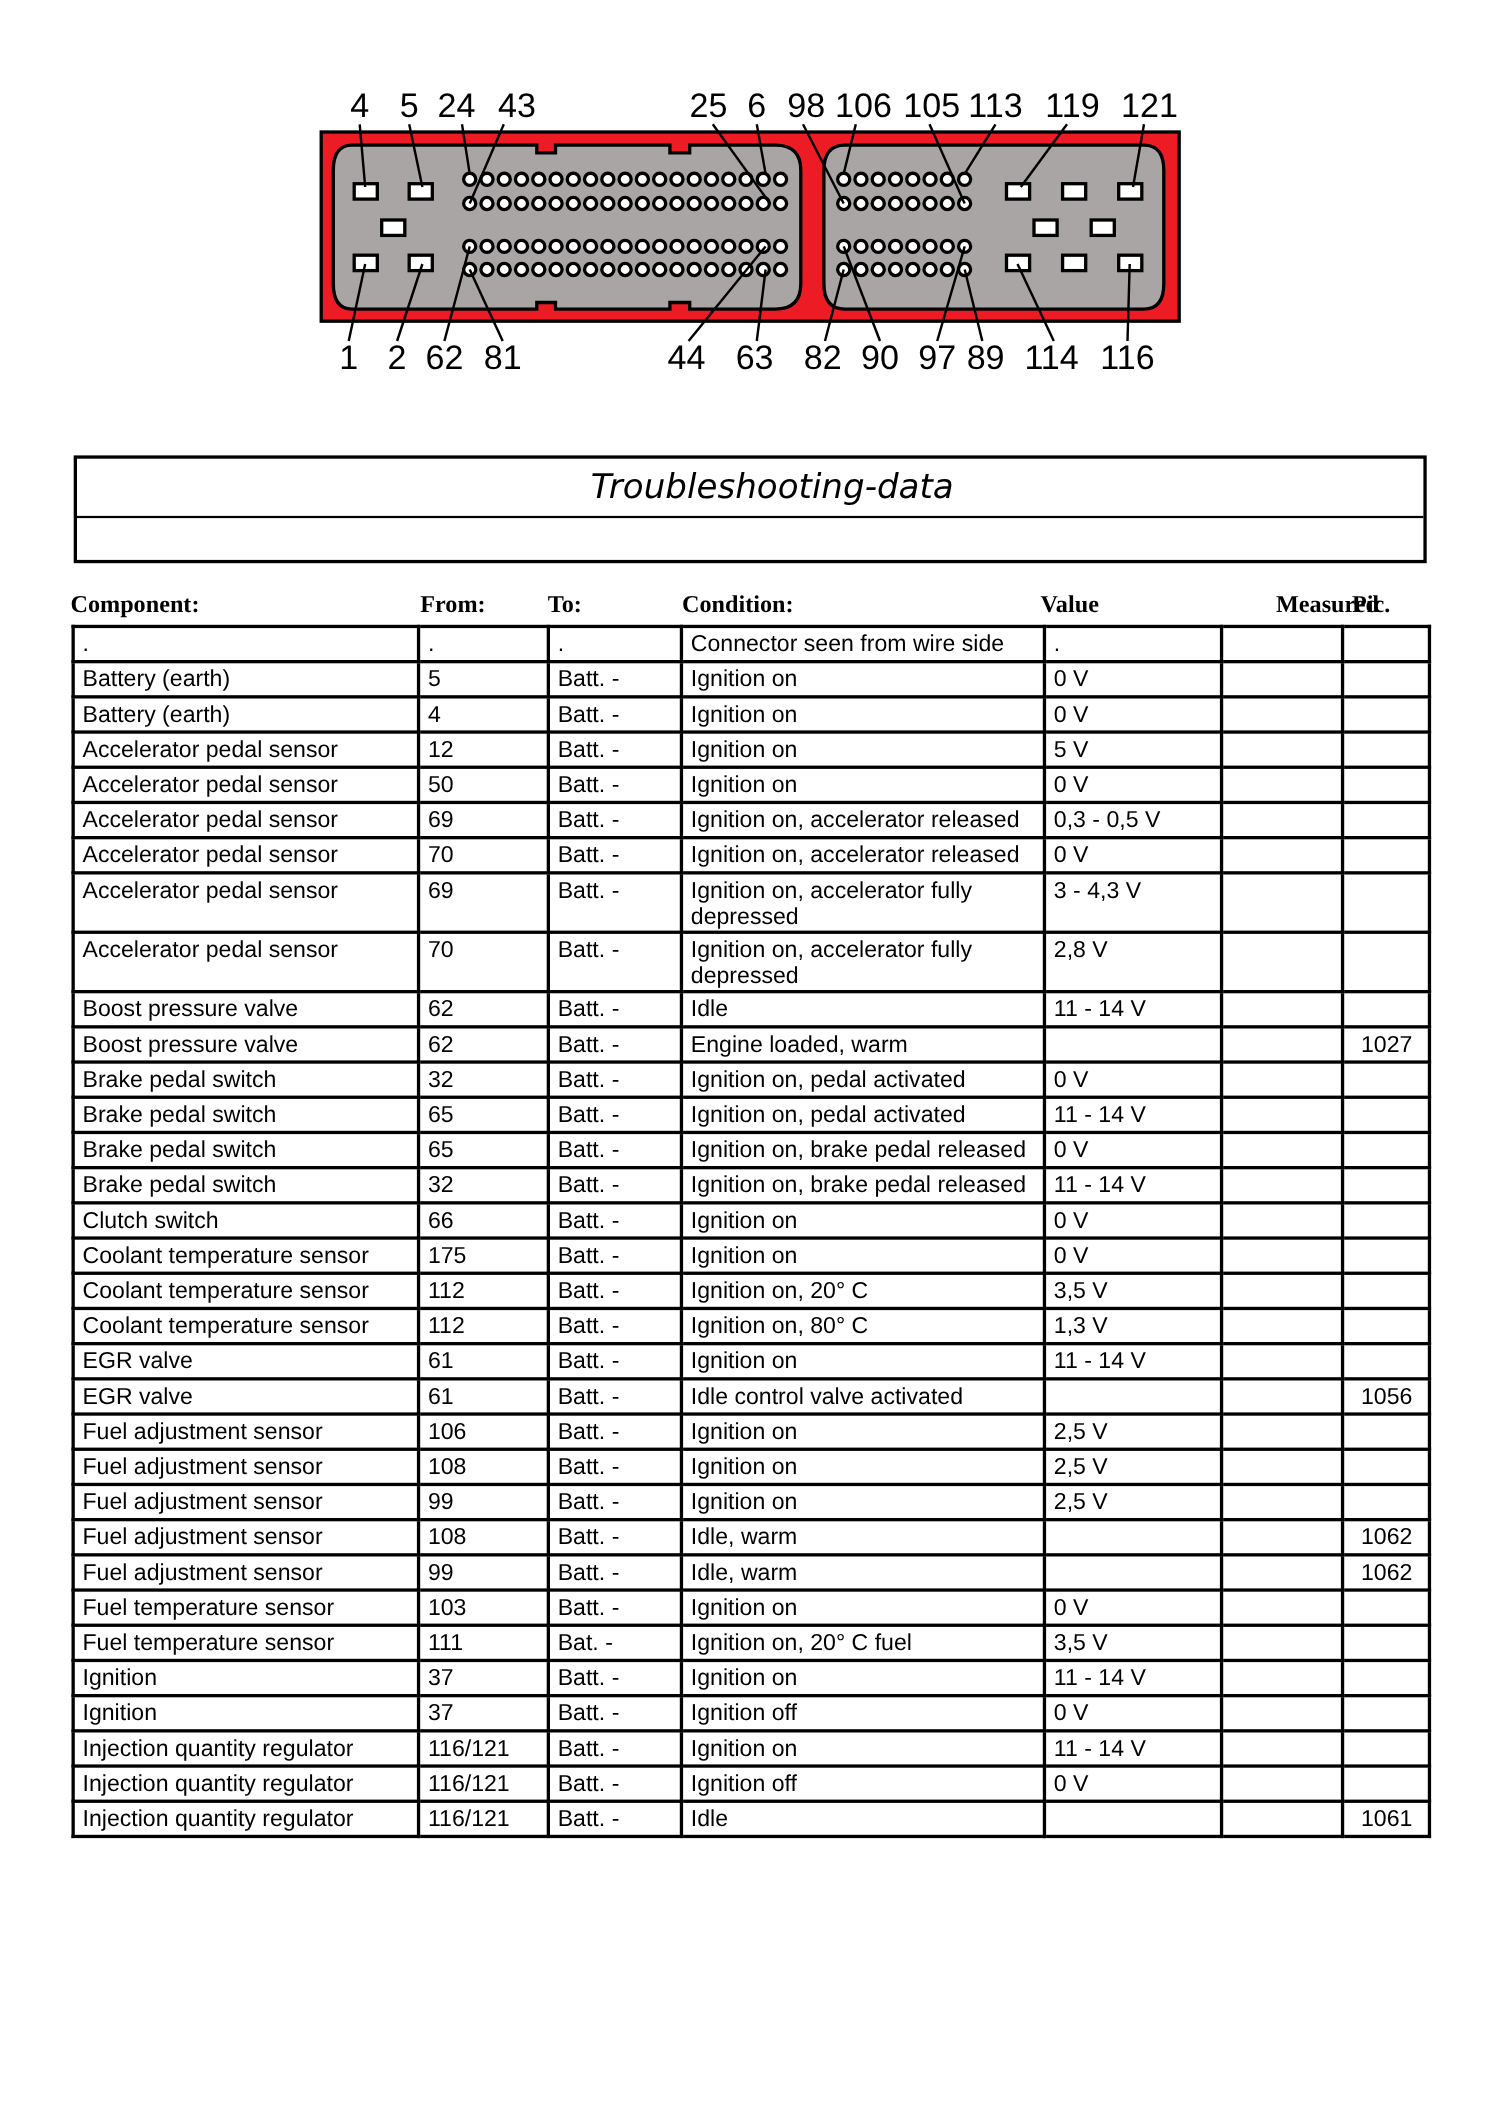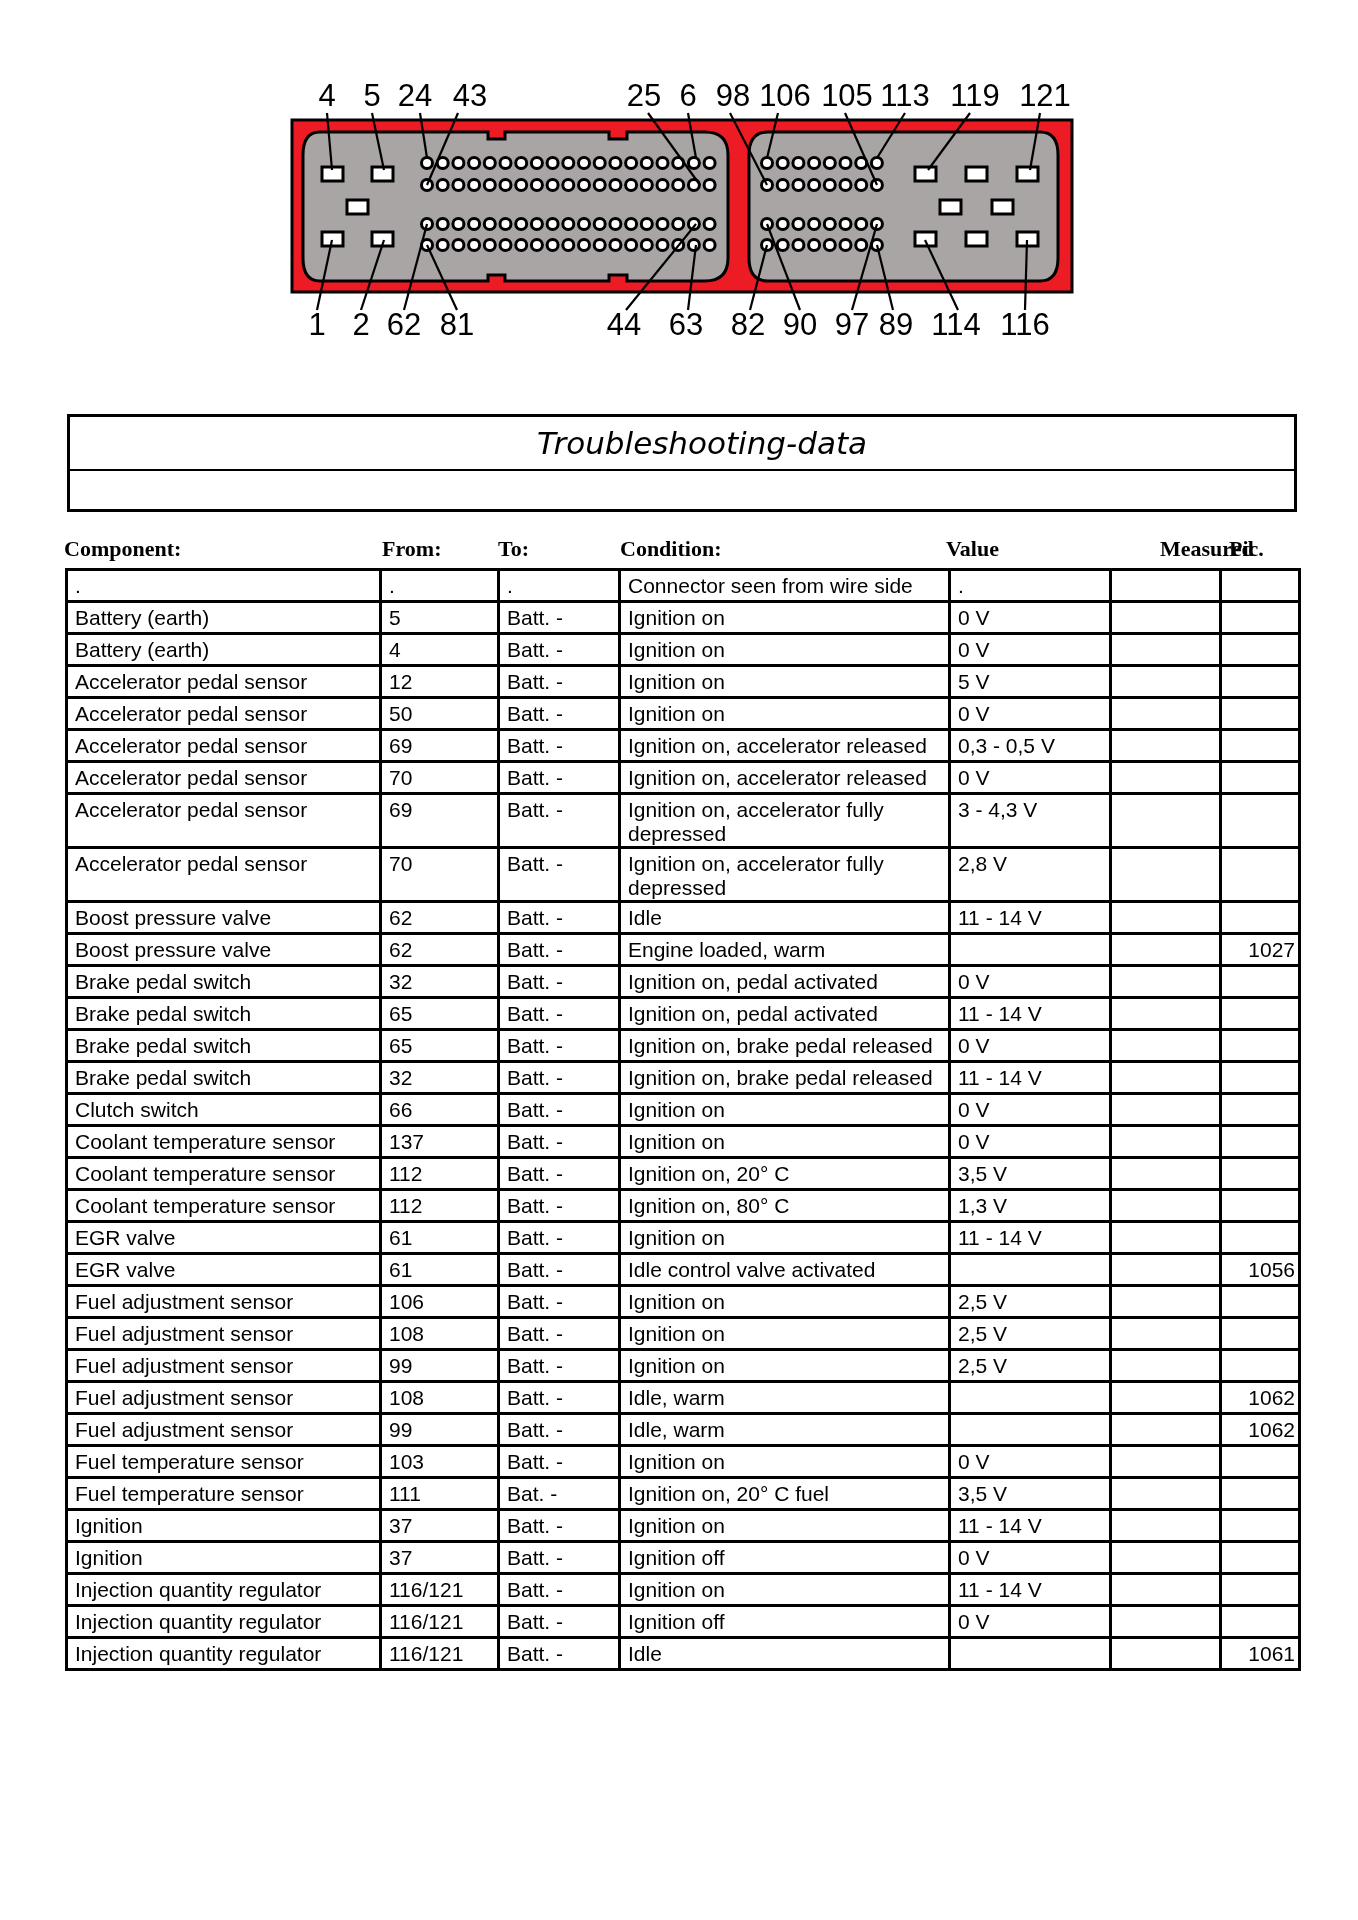--- a/index.html
+++ b/index.html
@@ -15,21 +15,21 @@
   .title-text { font-family:"DejaVu Sans", sans-serif; font-style:italic; font-size:31px; transform:translateX(20px); }
   .info-row { height:40px; display:flex; align-items:center; justify-content:space-between; padding:0 34px 0 6px; font-family:"DejaVu Sans", sans-serif; font-size:22px; }
 
   
   .col-headers { position:absolute; left:64px; top:536px; width:1240px; height:30px; font-family:Liberation Serif, serif; font-weight:bold; font-size:22px; }
   .col-headers span { position:absolute; top:0; white-space:nowrap; }
 
   
   table.data { position:absolute; left:65px; top:568px; border-collapse:collapse; table-layout:fixed; width:1233px; }
   table.data td { border:3px solid #000; padding:3px 7px 0 7px; vertical-align:top; font-size:21px; line-height:24px; height:26px; overflow:hidden; white-space:normal; }
-  table.data td.pic { text-align:right; padding-right:3px; }
+  table.data td.pic { text-align:right; padding-right:14px; }
   col.c-comp { width:314px; }
   col.c-from { width:118px; }
   col.c-to   { width:121px; }
   col.c-cond { width:330px; }
   col.c-val  { width:161px; }
   col.c-meas { width:110px; }
   col.c-pic  { width:79px; }
 </style>
 </head>
 <body>
@@ -381,21 +381,21 @@
         <td>Clutch switch</td>
         <td>66</td>
         <td>Batt. -</td>
         <td>Ignition on</td>
         <td>0 V</td>
         <td></td>
         <td class="pic"></td>
       </tr>
       <tr>
         <td>Coolant temperature sensor</td>
-        <td>137</td>
+        <td>175</td>
         <td>Batt. -</td>
         <td>Ignition on</td>
         <td>0 V</td>
         <td></td>
         <td class="pic"></td>
       </tr>
       <tr>
         <td>Coolant temperature sensor</td>
         <td>112</td>
         <td>Batt. -</td>

